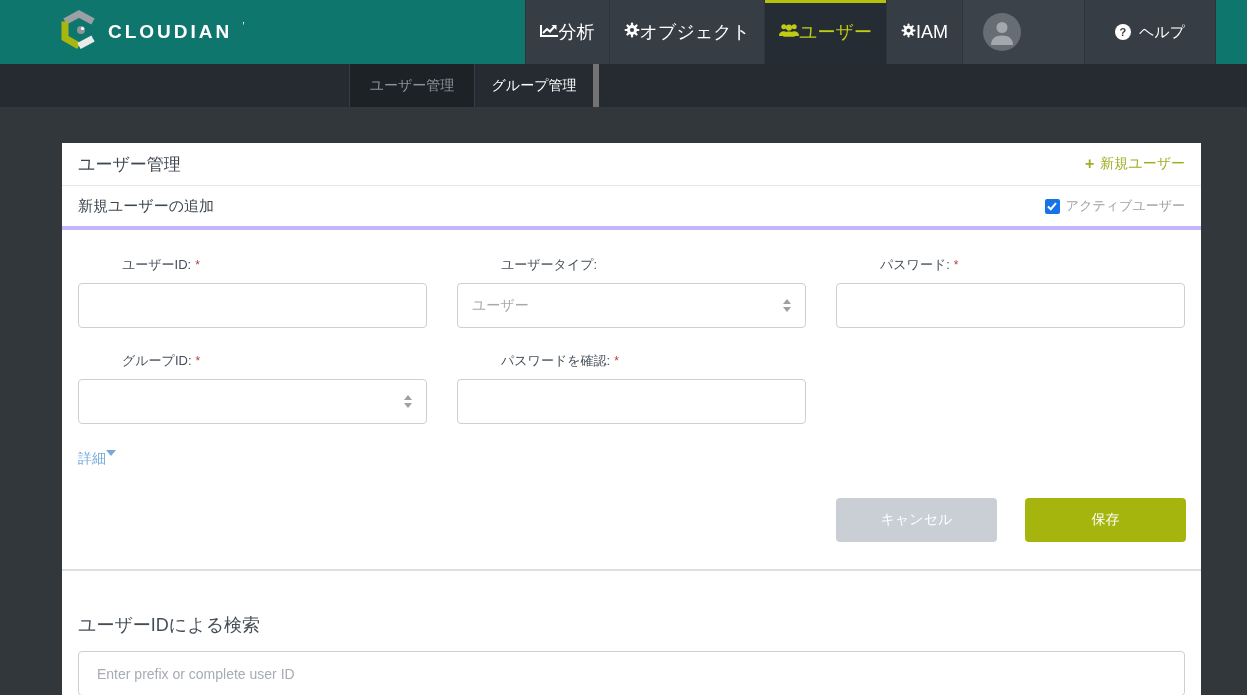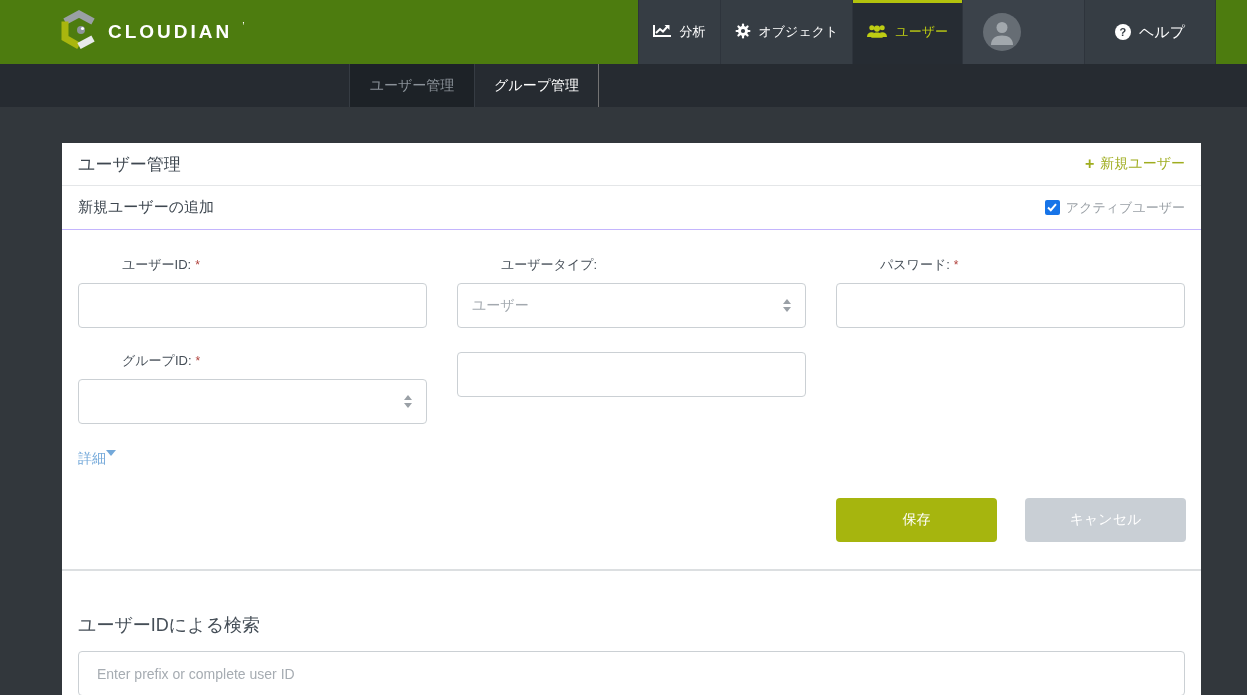--- a/index.html
+++ b/index.html
@@ -4,29 +4,29 @@
 <style>
   * { box-sizing: border-box; margin: 0; padding: 0; }
   html,body { width:1247px; height:695px; overflow:hidden; }
   body {
     font-family: "Liberation Sans", "DejaVu Sans", sans-serif;
     background: #32373c;
   }
   .screen { width:1247px; height:695px; position:relative; }
 
   
-  .topbar { height:64px; background:#4d7c0f; display:flex; align-items:stretch; }
+  .topbar { height:64px; background:#0f766e; display:flex; align-items:stretch; }
   .logo { display:flex; align-items:center; gap:10px; padding-left:60px; flex:none; }
   .logo-text { color:#ffffff; font-size:19px; font-weight:bold; letter-spacing:3px; }
   .logo-mark { color:#ffffff; font-size:11px; vertical-align:top; position:relative; top:-6px; }
   .top-spacer { flex:1; }
   .nav-tab {
-    display:flex; align-items:center; gap:8px; padding:0 14px;
+    display:flex; align-items:center; gap:0; padding:0 14px;
     background:#363d44; border-left:1px solid #2e343c;
-    color:#ffffff; font-size:13px; cursor:pointer; white-space:nowrap;
+    color:#ffffff; font-size:18px; cursor:pointer; white-space:nowrap;
   }
   .nav-tab.active {
     background:#262c33; color:#becd13;
     box-shadow: inset 0 3px 0 #b2c20d;
   }
   .avatar-sect { width:122px; background:#3b424a; border-left:1px solid #2e343c; display:flex; align-items:center; }
   .avatar-sect svg { margin-left:20px; }
   .help-tab {
     display:flex; align-items:center; gap:8px; padding:0 30px;
     background:#363d44; border-left:1px solid #2e343c; border-right:1px solid #2e343c;
@@ -37,34 +37,34 @@
     font-size:11px; font-weight:bold; display:flex; align-items:center; justify-content:center;
   }
   .top-end { width:31px; }
 
   
   .subnav { height:43px; background:#262b31; display:flex; padding-left:349px; }
   .sub-tab {
     width:125px; display:flex; align-items:center; justify-content:center;
     color:#ffffff; font-size:14px; border-left:1px solid #363c43; cursor:pointer;
   }
-  .sub-tab:last-child { border-right:1px solid #737373; }
+  .sub-tab:last-child { border-right:6px solid #737373; }
   .sub-tab.active { background:#1d2227; color:#8b9299; }
 
   
   .panel { margin:36px 0 0 62px; width:1139px; background:#ffffff; min-height:552px; }
   .panel-header {
     height:43px; display:flex; align-items:center; padding:0 16px;
     border-bottom:1px solid #e4e6e8;
   }
   .panel-title { font-size:17px; color:#3e4750; }
   .new-user-link { margin-left:auto; display:flex; align-items:center; gap:6px; color:#9fad1f; font-size:14px; cursor:pointer; }
   .plus-glyph { font-size:16px; font-weight:bold; }
 
-  .section-row { height:44px; display:flex; align-items:center; padding:0 16px; border-bottom:1px solid #c4b5fd; }
+  .section-row { height:44px; display:flex; align-items:center; padding:0 16px; border-bottom:4px solid #c4b5fd; }
   .section-title { font-size:15px; color:#3e4750; }
   .active-user { margin-left:auto; display:flex; align-items:center; gap:6px; }
   .checkbox { width:15px; height:15px; background:#1774e8; border-radius:2px; display:flex; align-items:center; justify-content:center; cursor:pointer; }
   .active-user-label { color:#9aa0a6; font-size:13px;font-family:Liberation Mono, monospace; }
 
   .form-grid {
     display:grid; grid-template-columns:repeat(3, 1fr);
     column-gap:30px; row-gap:24px; padding:26px 16px 0;
   }
   .field-label { font-size:13px; color:#454e57; margin-bottom:9px;margin-left:44px; }
@@ -149,20 +149,33 @@
           <circle cx="15.2" cy="4.8" r="2.5"></circle>
           <path d="M0,14 C0,10.8 2,9.3 4.8,9.3 C5.8,9.3 6.7,9.5 7.4,9.9 C5.8,11.2 5.2,12.6 5.2,14 Z"></path>
           <path d="M20,14 C20,10.8 18,9.3 15.2,9.3 C14.2,9.3 13.3,9.5 12.6,9.9 C14.2,11.2 14.8,12.6 14.8,14 Z"></path>
           <circle cx="10" cy="5.6" r="3.1"></circle>
           <path d="M4.3,14.8 C4.3,11.2 6.6,9.6 10,9.6 C13.4,9.6 15.7,11.2 15.7,14.8 Z"></path>
         </svg>
       </span>
       <span>ユーザー</span>
     </div>
 
+    <div class="nav-tab">
+      <span>
+        <svg width="15" height="15" viewBox="0 0 16 16" fill="#ffffff">
+          <rect x="6.9" y="0.5" width="2.2" height="15" rx="1"></rect>
+          <rect x="6.9" y="0.5" width="2.2" height="15" rx="1" transform="rotate(45 8 8)"></rect>
+          <rect x="6.9" y="0.5" width="2.2" height="15" rx="1" transform="rotate(90 8 8)"></rect>
+          <rect x="6.9" y="0.5" width="2.2" height="15" rx="1" transform="rotate(135 8 8)"></rect>
+          <circle cx="8" cy="8" r="5"></circle>
+          <circle cx="8" cy="8" r="2.1" fill="#363d44"></circle>
+        </svg>
+      </span>
+      <span>IAM</span>
+    </div>
 
     <div class="avatar-sect">
       <svg width="38" height="38" viewBox="0 0 38 38">
         <circle cx="19" cy="19" r="19" fill="#666d74"></circle>
         <circle cx="19" cy="14.5" r="5.5" fill="#a2a8ad"></circle>
         <path d="M8,32 C8,25.5 12.5,22.5 19,22.5 C25.5,22.5 30,25.5 30,32 Z" fill="#a2a8ad"></path>
       </svg>
     </div>
 
     <div class="help-tab">
@@ -239,34 +252,37 @@
         <div class="select-box">
           <span></span>
           <span class="steppers">
             <span class="tri-up"></span>
               <span class="tri-dn"></span>
           </span>
         </div>
       </div>
 
       <div>
+        <div class="field-label">
+          <span>パスワードを確認:</span><span class="req">*</span>
+        </div>
         <input class="text-input" type="password" value="" style="">
       </div>
 
       <div></div>
     </div>
 
     <div class="details-row">
       <span>詳細</span>
       <span class="caret-dn"></span>
     </div>
 
     <div class="btn-row">
+      <button class="btn btn-cancel">キャンセル</button>
       <button class="btn btn-save">保存</button>
-      <button class="btn btn-cancel">キャンセル</button>
     </div>
 
     <div class="search-sect">
       <div class="search-label">ユーザーIDによる検索</div>
       <input class="search-input" type="text" placeholder="Enter prefix or complete user ID" style="">
     </div>
 
   </div>
 </div>
 

